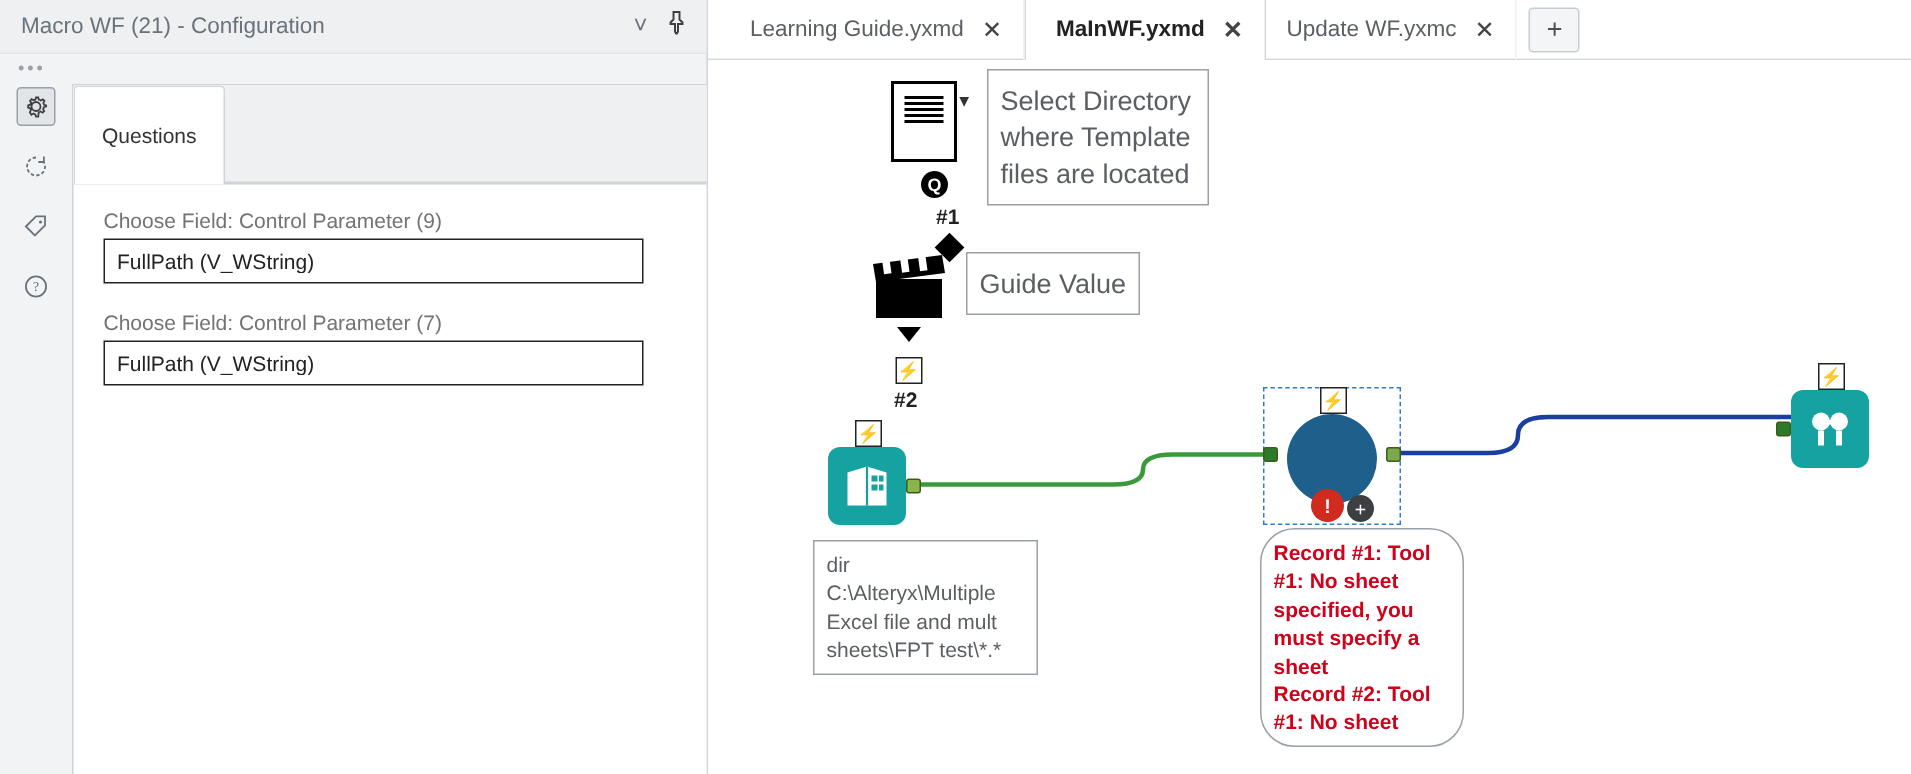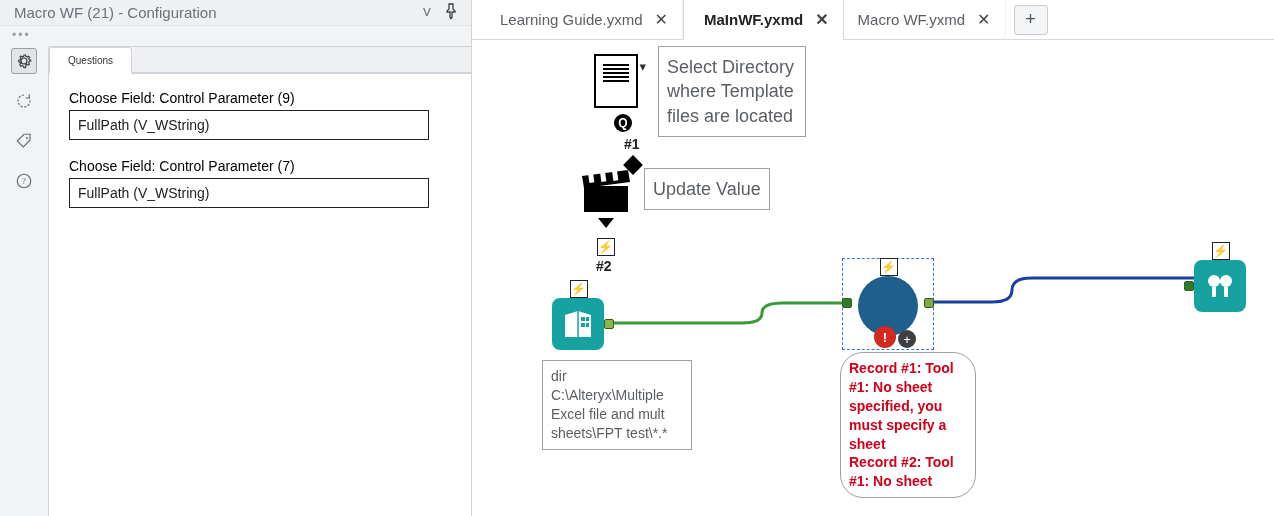--- a/index.html
+++ b/index.html
@@ -16,21 +16,21 @@
   
   .left-panel {
     width: 472px;
     height: 100%;
     background: #f1f3f5;
     border-right: 1px solid #d0d4d8;
     display: flex;
     flex-direction: column;
   }
   .panel-header {
-    height: 26px;
+    height: 36px;
     display: flex;
     align-items: center;
     padding: 0 8px 0 14px;
     border-bottom: 1px solid #e3e6e9;
     background: #eef0f2;
     color: #6a737b;
     font-size: 15px;
   }
   .panel-header .title { flex: 1; }
   .panel-header .chev, .panel-header .pin {
@@ -52,29 +52,29 @@
     border-radius:3px; color:#6a737b;
   }
   .vtoolbar .vbtn.selected { border:1px solid #9aa0a6; background:#e2e5e8;}
   .config-area {
     flex:1; background:#fff; border:1px solid #d0d4d8;
     border-right:none; border-bottom:none;
     margin-top:4px;
   }
   .tab-row { display:flex; border-bottom:1px solid #d0d4d8; background:#f1f3f5;}
   .tab {
-    padding:7px 18px; background:#fff; border:1px solid #d0d4d8;
+    padding:24px 18px; background:#fff; border:1px solid #d0d4d8;
     border-bottom:1px solid #fff; margin-bottom:-1px;
-    font-size:10px; color:#333;
+    font-size:14px; color:#333;
     border-top-left-radius:3px; border-top-right-radius:3px;
   }
   .tab-row .filler{flex:1; border-bottom:1px solid #d0d4d8; background:#eef0f2;}
   .config-content { padding: 16px 20px; }
   .field-group { margin-bottom: 18px; }
-  .field-label { font-size:14px; color:#000000; margin-bottom:4px; }
+  .field-label { font-size:14px; color:#737373; margin-bottom:4px; }
   .field-input {
     width: 100%; max-width: 360px;
     border:1px solid #222; padding:6px 8px; font-size:14px;
     background:#fff; color:#222;
   }
   
   .right-panel { flex:1; display:flex; flex-direction:column; background:#fff; position:relative;}
   .tab-strip {
     height:40px; display:flex; align-items:center; gap:0;
     border-bottom:1px solid #d5d9dd; padding-left:14px; background:#fff;
@@ -220,21 +220,21 @@
   <div class="tab-strip">
     <div class="doctab">
       <span>Learning Guide.yxmd</span>
       <span class="x">✕</span>
     </div>
     <div class="doctab active">
       <span>MaInWF.yxmd</span>
       <span class="x">✕</span>
     </div>
     <div class="doctab">
-      <span>Macro WF.yxmd</span>
+      <span>Update WF.yxmc</span>
       <span class="x">✕</span>
     </div>
     <div class="newtab">+</div>
   </div>
 
   <div class="canvas">
 
     <div style="position:absolute;left:122px;top:14px;width:44px;height:54px;border:2px solid #000;background:#fff;">
       <div style="position:absolute;right:-10px;top:3px;">▾</div>
       <div style="padding:6px 7px;">
@@ -252,21 +252,21 @@
     <div class="anchor-diamond" style="left:154px;top:118px;"></div>
     <div style="position:absolute;left:108px;top:130px;width:52px;height:46px;">
       <svg width="52" height="46" viewBox="0 0 52 46">
         <rect x="4" y="16" width="44" height="26" fill="#000"></rect>
         <polygon points="2,6 48,0 50,12 4,18" fill="#000"></polygon>
         <rect x="8" y="3" width="5" height="10" fill="#fff" transform="rotate(-8 8 3)"></rect>
         <rect x="20" y="2" width="5" height="10" fill="#fff" transform="rotate(-8 20 2)"></rect>
         <rect x="32" y="1" width="5" height="10" fill="#fff" transform="rotate(-8 32 1)"></rect>
       </svg>
     </div>
-    <div class="node-label" style="left:172px;top:128px;">Update Value</div>
+    <div class="node-label" style="left:172px;top:128px;">Guide Value</div>
     <div class="anchor-tri" style="left:126px;top:178px;"></div>
 
     <div class="bolt-badge" style="left:125px;top:198px;">⚡</div>
     <div class="tiny-label" style="left:124px;top:218px;">#2</div>
 
     <div class="bolt-badge" style="left:98px;top:240px;">⚡</div>
     <div class="tool-icon tool-teal" style="left:80px;top:258px;">
       <svg width="34" height="34" viewBox="0 0 34 34">
         <path d="M4 30 L4 8 L17 4 L17 30 Z" fill="#fff"></path>
         <path d="M17 4 L30 8 L30 30 L17 30 Z" fill="#fff"></path>

